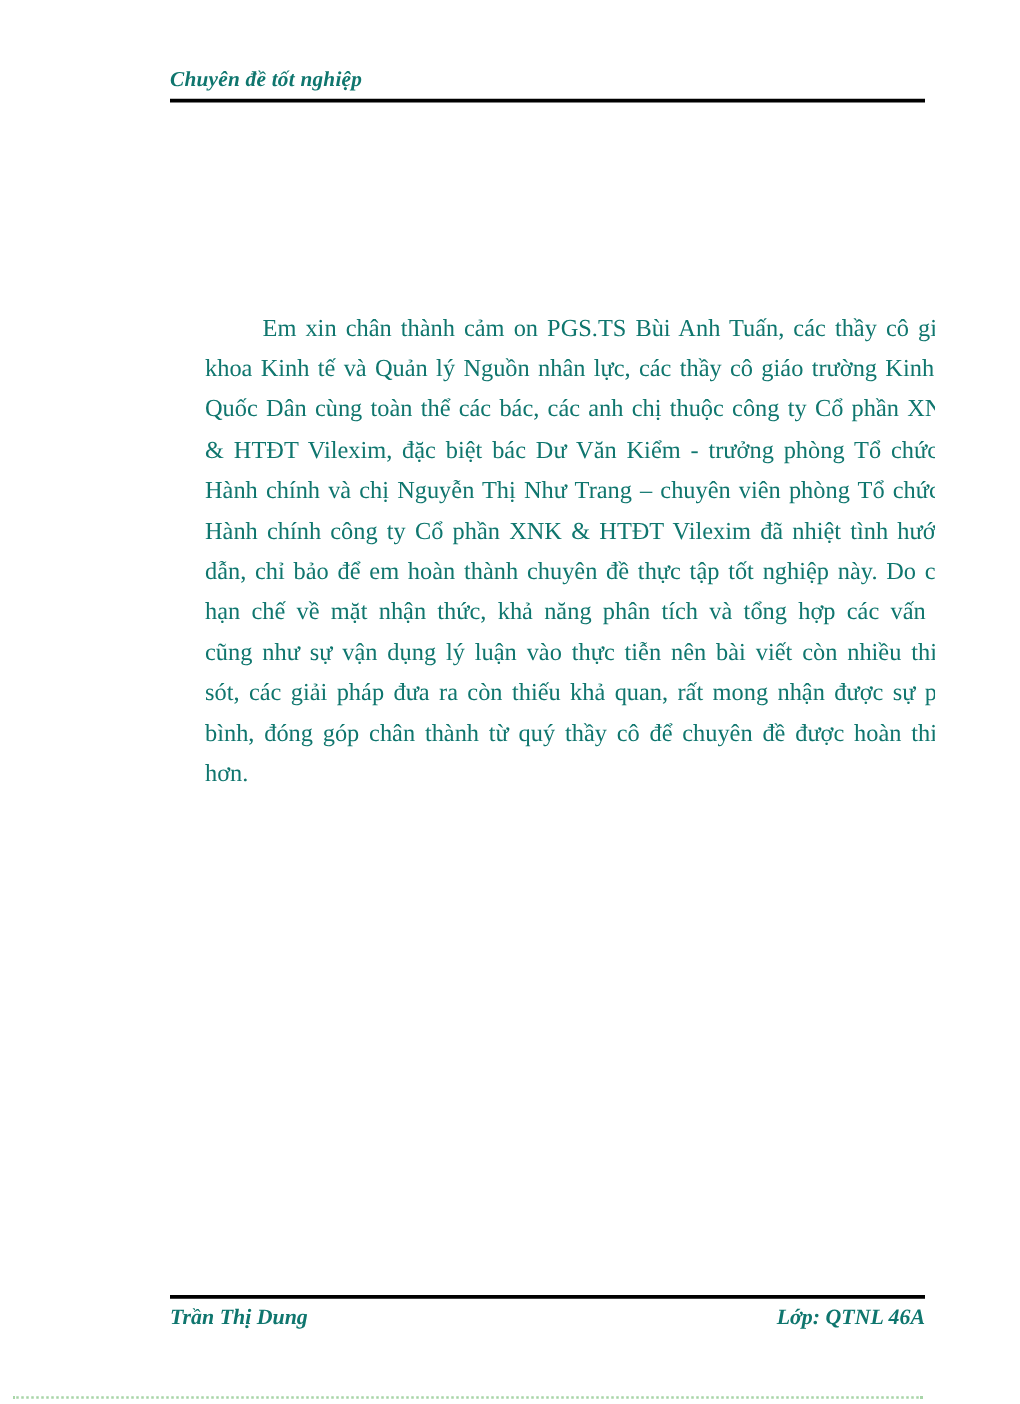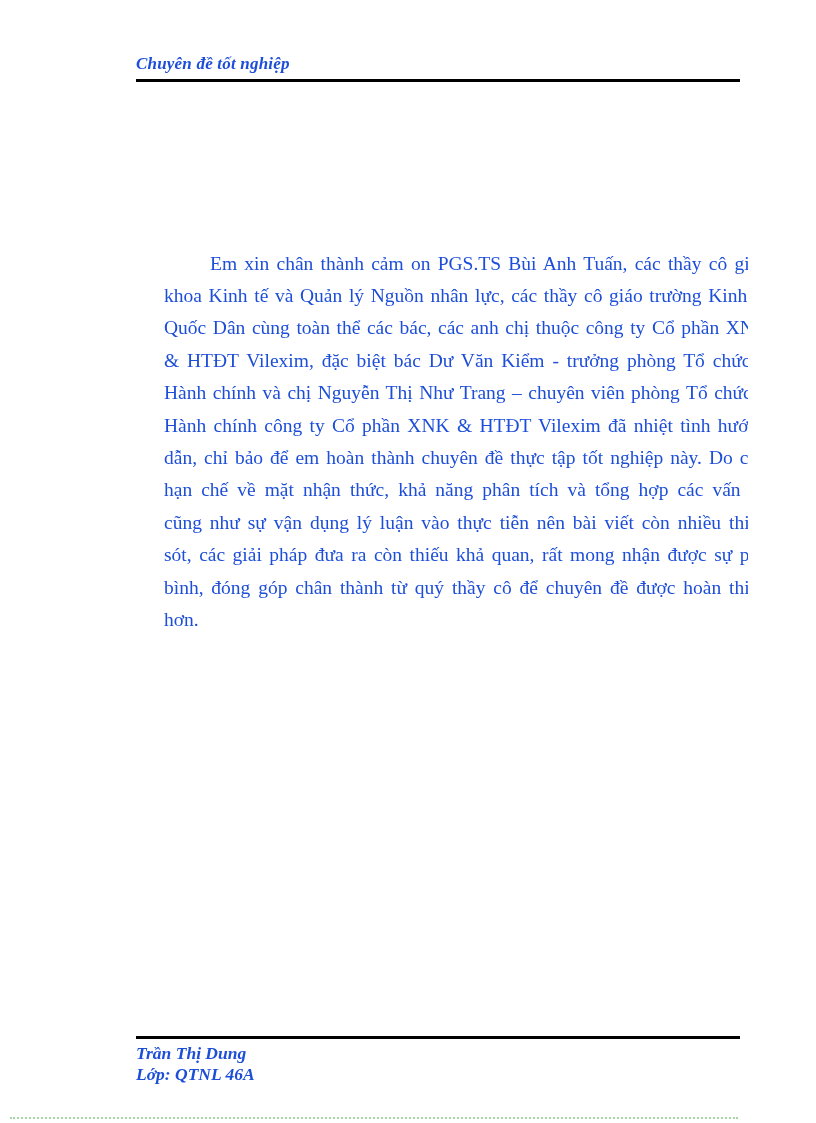--- a/index.html
+++ b/index.html
@@ -6,21 +6,21 @@
     margin: 0;
     padding: 0;
     background: #ffffff;
   }
   .page {
     position: relative;
     width: 748px;
     height: 1123px;
     background: #ffffff;
     font-family: "Liberation Serif", "DejaVu Serif", serif;
-    color: #1d4ed8;
+    color: #0f766e;
     overflow: hidden;
   }
   .header {
     position: absolute;
     left: 136px;
     top: 54px;
     width: 604px;
     border-bottom: 3px solid #000000;
     padding-bottom: 5px;
   }
@@ -55,21 +55,20 @@
   .footer {
     position: absolute;
     left: 136px;
     top: 1036px;
     width: 604px;
     border-top: 3px solid #000000;
     padding-top: 4px;
     display: flex;
     justify-content: space-between;
     align-items: baseline;
-    flex-direction: column;
   }
   .footer-text {
     font-size: 17.5px;
     font-weight: bold;
     font-style: italic;
   }
   .page-break-line {
     position: absolute;
     left: 10px;
     right: 10px;

